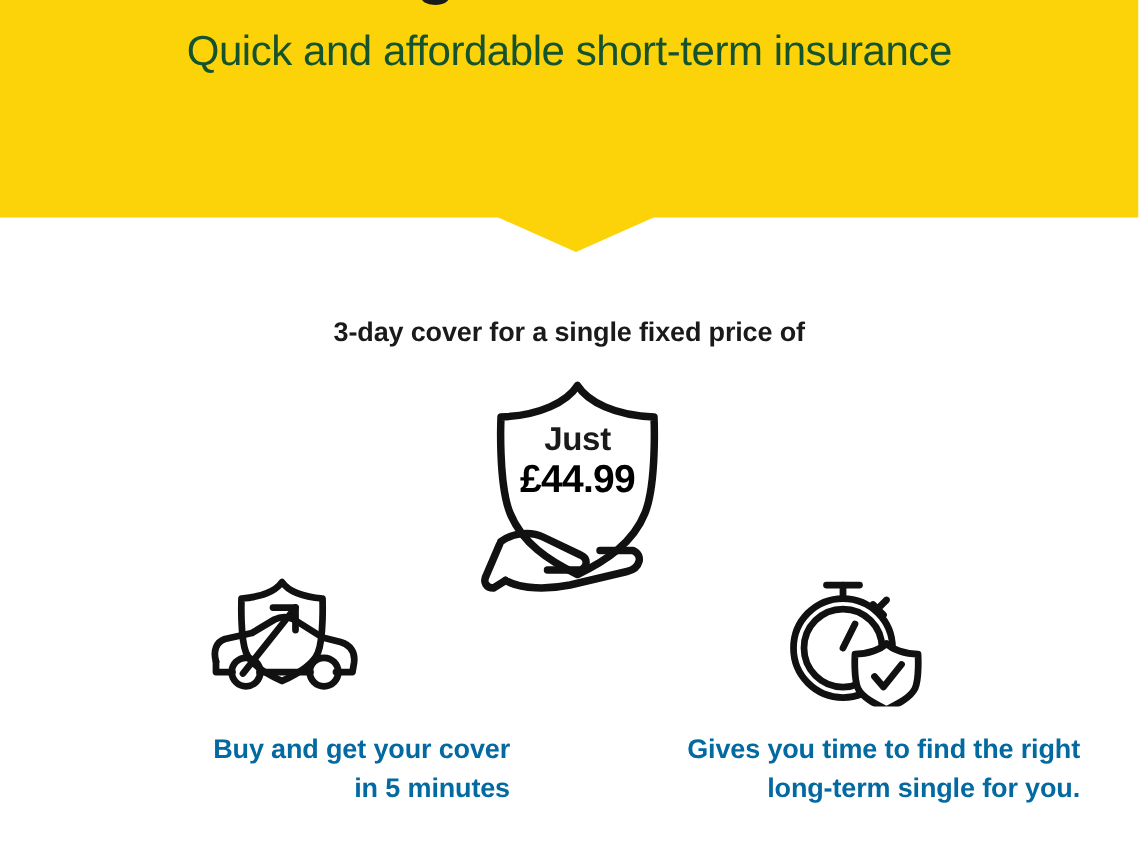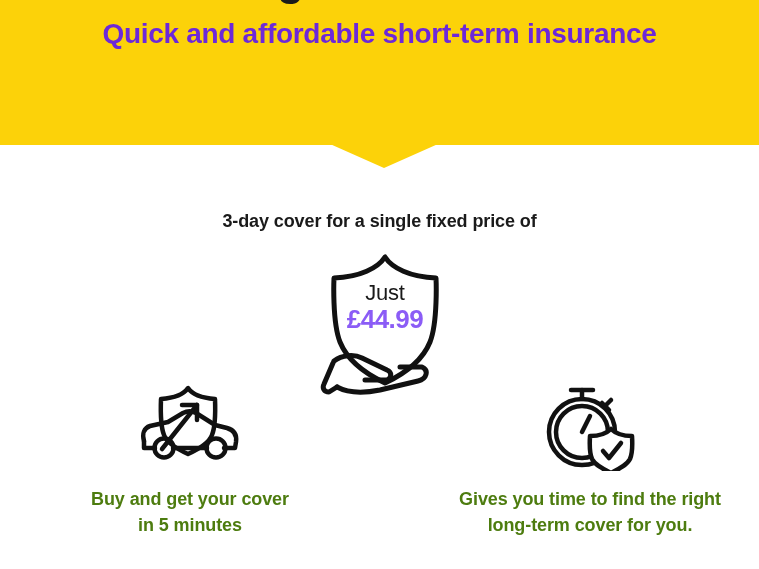--- a/index.html
+++ b/index.html
@@ -46,23 +46,23 @@
     line-height: 48px;
     white-space: nowrap;
   }
   .banner-subtitle {
     position: absolute;
     left: 0;
     top: 17px;
     width: 759px;
     text-align: center;
     font-size: 28px;
-    font-weight: bold;
+    font-weight: normal;
     letter-spacing: -0.3px;
-    color: #6d28d9;
+    color: #14532d;
     line-height: 34px;
     white-space: nowrap;
   }
   .banner-notch {
     position: absolute;
     left: 330px;
     top: 144px;
     width: 0;
     height: 0;
     border-left: 54px solid transparent;
@@ -97,57 +97,57 @@
   .price-text-wrap {
     position: absolute;
     left: 310px;
     top: 281px;
     width: 150px;
     text-align: center;
     pointer-events: none;
   }
   .price-just {
     font-size: 22px;
-    font-weight: normal;
+    font-weight: bold;
     line-height: 24px;
     color: #1a1a1a;
     letter-spacing: -0.2px;
   }
   .price-amount {
     font-size: 26px;
     font-weight: bold;
     line-height: 28px;
-    color: #8b5cf6;
+    color: #000000;
     letter-spacing: -0.5px;
   }
 
   
   .feature {
     position: absolute;
     top: 380px;
     width: 300px;
   }
   .feature-left  { left: 40px; }
-  .feature-right { left: 440px; }
+  .feature-right { left: 420px; }
 
   .feature-icon {
     height: 92px;
     display: flex;
     align-items: center;
     justify-content: center;
   }
   .feature-icon svg { display: block; }
 
   .feature-caption {
     margin-top: 14px;
-    text-align: center;
+    text-align: right;
     font-size: 18px;
     font-weight: bold;
     line-height: 26px;
-    color: #4d7c0f;
+    color: #0369a1;
     letter-spacing: -0.1px;
   }
   .feature-caption .line { display: block; }
 </style>
 </head>
 <body>
 
 <div id="page">
 
   <div class="banner">
@@ -250,17 +250,17 @@
                  C 57 84, 65 88, 73 92
                  C 81 88, 89 84, 92 78
                  C 95 71, 94 55, 94 55
                  C 85 55, 77 52, 73 48 Z" fill="#ffffff"></path>
 
         <path d="M65 70 L 71 77 L 83 62"></path>
       </svg>
     </div>
     <div class="feature-caption">
       <span class="line">Gives you time to find the right</span>
-      <span class="line">long-term cover for you.</span>
+      <span class="line">long-term single for you.</span>
     </div>
   </div>
 
 </div>
 
 </body></html>

